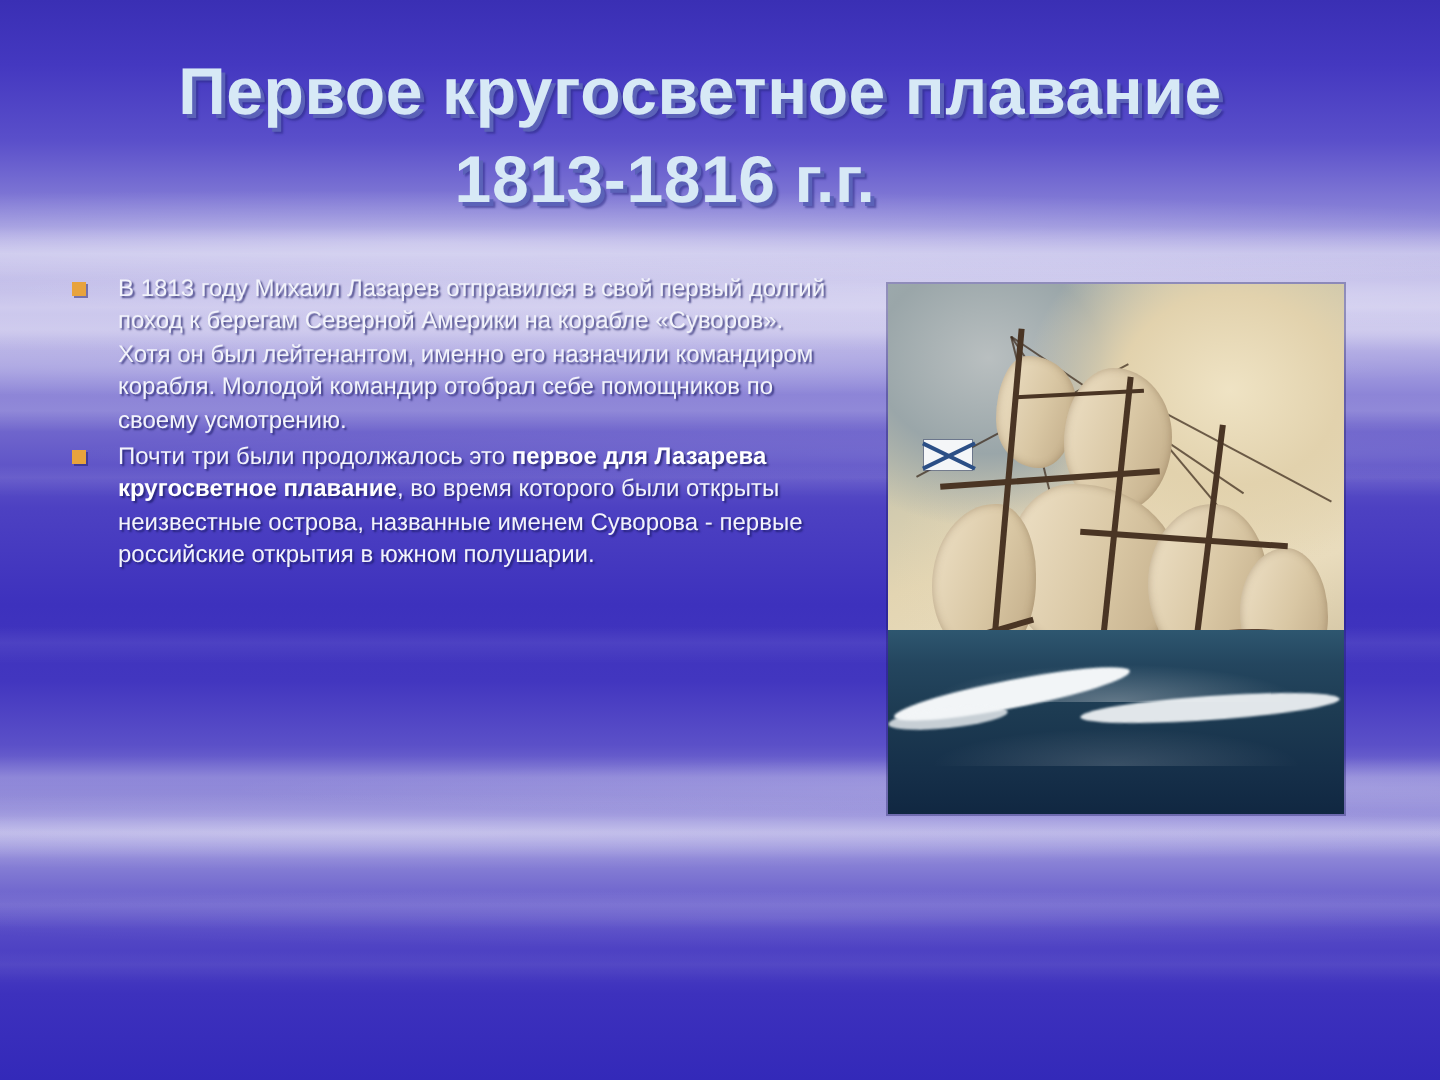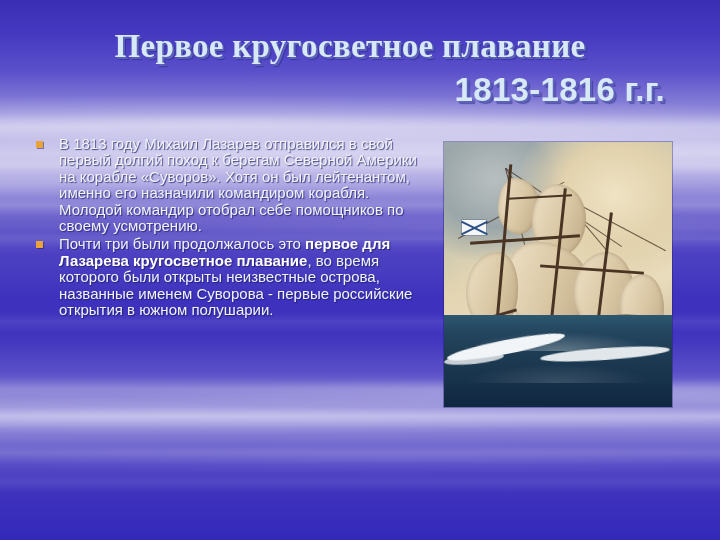--- a/index.html
+++ b/index.html
@@ -64,40 +64,40 @@
     position:absolute;left:0;top:24px;width:700px;
     text-align:center;
   }
   .title-line{
     font-size:33px;font-weight:bold;line-height:44px;
     color:#d7e9f6;
     text-shadow:2px 2px 0 #5b62b8, 3px 3px 1px rgba(40,40,130,.55);
     letter-spacing:.3px;
     white-space:nowrap;
   }
-  .title-line.l2{ text-align:right; padding-right:35px; }
-  .title-line.l1{ text-align:center;font-family:Liberation Serif, serif; }
+  .title-line.l2{ padding-right:35px; }
+  .title-line.l1{ text-align:center; }
 
   
   .body{
     position:absolute;left:28px;top:136px;width:392px;
   }
   .bullet-row{
     display:flex;align-items:flex-start;
     margin-bottom:2px;
   }
   .bullet-mark{
     flex:0 0 auto;width:7px;height:7px;
     background:#e8a33d;
     margin:5px 16px 0 8px;
     box-shadow:1px 1px 0 rgba(30,30,110,.5);
   }
   .bullet-text{
     flex:1 1 auto;
-    font-size:15px;line-height:16.4px;
+    font-size:12px;line-height:16.4px;
     color:#f2f3fb;
     text-shadow:1px 1px 1px rgba(25,25,100,.75);
   }
   .bullet-text b{font-weight:bold;color:#ffffff;}
 
   
   .picture{
     position:absolute;left:444px;top:142px;width:228px;height:265px;
     overflow:hidden;
     box-shadow:0 0 0 1px rgba(20,20,90,.35);

